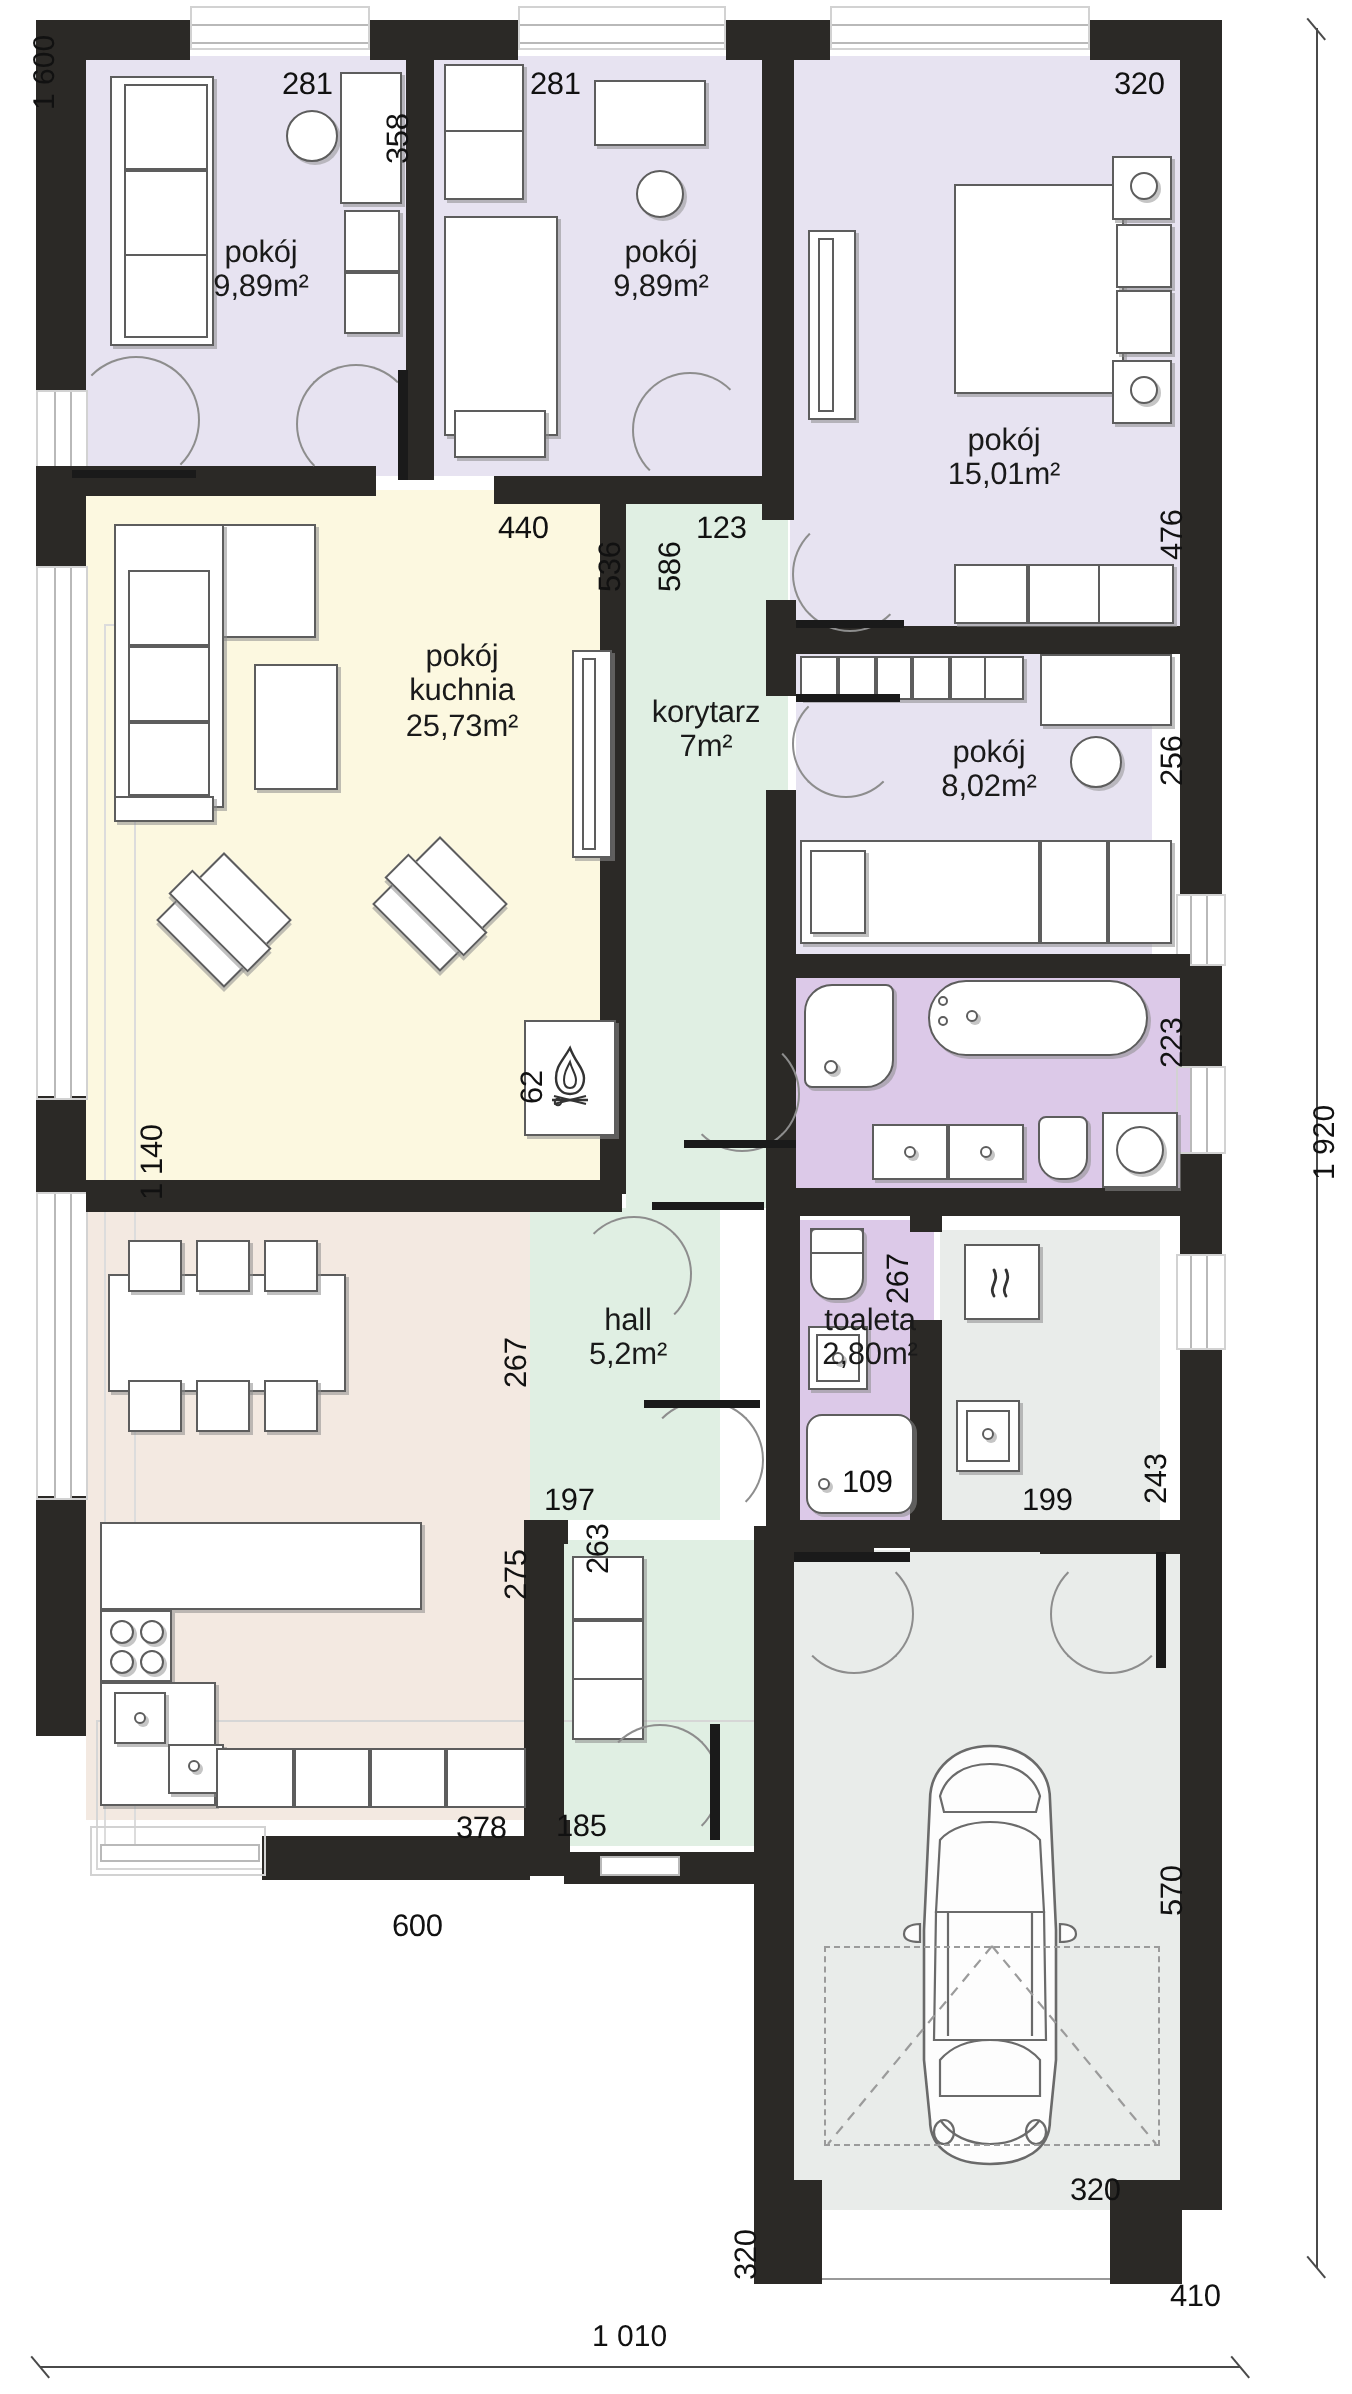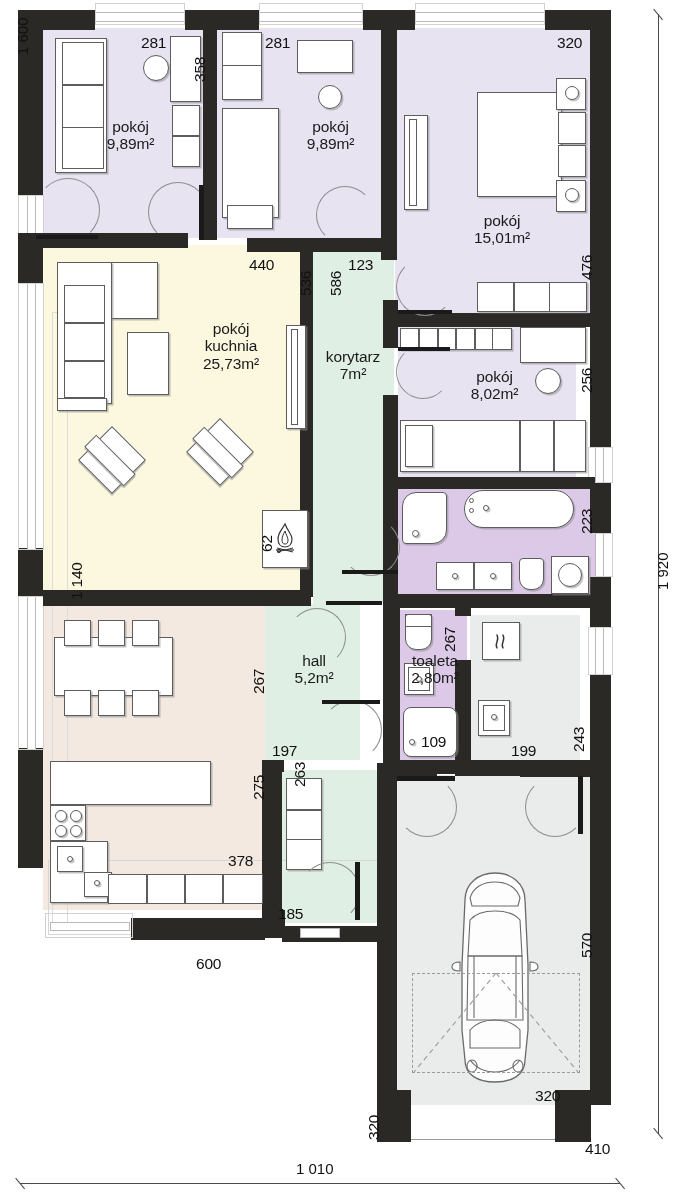--- a/index.html
+++ b/index.html
@@ -371,21 +371,21 @@
 
   <div class="dimv" style="left:250px;top:694px;">267</div>
   <div class="dimv" style="left:441px;top:652px;">267</div>
   <div class="dimv" style="left:570px;top:752px;">243</div>
   <div class="dim" style="left:511px;top:742px;">199</div>
   <div class="dim" style="left:421px;top:733px;">109</div>
   <div class="dim" style="left:272px;top:742px;">197</div>
   <div class="dimv" style="left:250px;top:800px;">275</div>
   <div class="dimv" style="left:291px;top:787px;">263</div>
   <div class="dim" style="left:278px;top:905px;">185</div>
-  <div class="dim" style="left:228px;top:852px;">378</div>
+  <div class="dim" style="left:228px;top:906px;">378</div>
   <div class="dim" style="left:196px;top:955px;">600</div>
 
   <div class="dimv" style="left:578px;top:958px;">570</div>
   <div class="dim" style="left:535px;top:1087px;">320</div>
   <div class="dimv" style="left:365px;top:1140px;">320</div>
   <div class="dim" style="left:585px;top:1140px;">410</div>
 
   <div class="dimbigv" style="left:14px;top:55px;">1 600</div>
 
   <div class="dline" style="left:658px;top:14px;width:1.2px;height:1120px;"></div>

